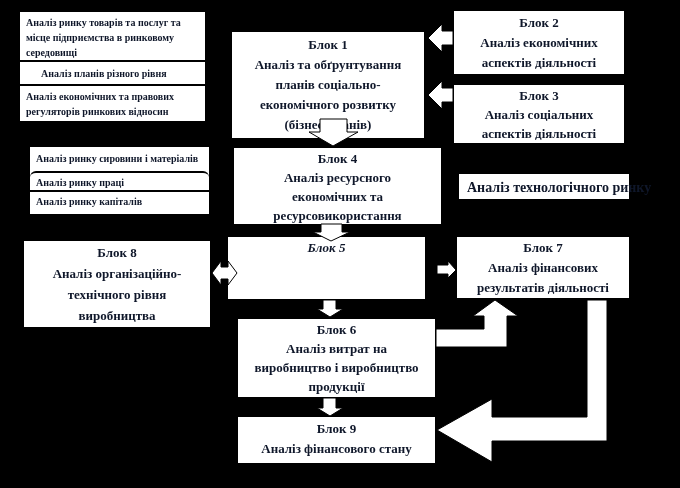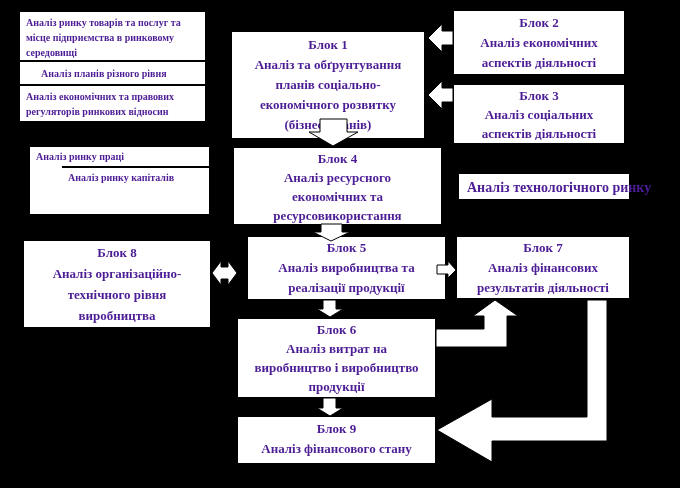--- a/index.html
+++ b/index.html
@@ -1,19 +1,19 @@
 <!DOCTYPE html>
 <html><head>
 <meta charset="utf-8">
 <style>
   html,body{margin:0;padding:0;background:#000;}
   #diagram{
     position:relative;width:680px;height:488px;background:#000000;
     font-family:"Liberation Serif","DejaVu Serif",serif;
-    color:#4c1d95;font-weight:bold;overflow:hidden;
+    color:#0f172a;font-weight:bold;overflow:hidden;
   }
   .box{position:absolute;background:#ffffff;border:1px solid #000;box-sizing:border-box;}
   .block{text-align:center;font-size:13px;}
   .bt,.bb{white-space:pre-line;}
   .group{padding:0;}
   .cell{white-space:pre-line;font-size:10px;line-height:15px;padding:3px 4px 0 6px;box-sizing:border-box;overflow:hidden;}
   .cell + .cell{border-top:2px solid #000;}
   .tech{font-size:14px;padding:6px 2px 0 8px;white-space:nowrap;box-sizing:border-box;}
   svg.arrows{position:absolute;left:0;top:0;pointer-events:none;}
   svg.arrows polygon{fill:#ffffff;stroke:#000000;stroke-width:1;}
@@ -53,37 +53,36 @@
   </div>
 
   <div class="box block" style="left:233px;top:147px;width:209px;height:78px;padding-top:1px;line-height:19px;">
     <div class="bt">Блок 4</div>
     <div class="bb">Аналіз ресурсного
 економічних та
 ресурсовикористання</div>
   </div>
 
   <div class="box group" style="left:29px;top:146px;width:181px;height:69px;">
-    <div class="cell" style="height:19px;padding-top:2px;white-space:nowrap;">Аналіз ринку праці</div>
-    <div class="cell" style="height:20px;padding-top:2px;white-space:nowrap;margin-left:32px;">Аналіз ринку капіталів</div>
+    <div class="cell" style="height:24px;padding-top:4px;white-space:nowrap;">Аналіз ринку сировини і матеріалів</div>
+    <div class="cell" style="height:19px;padding-top:2px;white-space:nowrap;border-radius:6px;">Аналіз ринку праці</div>
+    <div class="cell" style="height:20px;padding-top:2px;white-space:nowrap;">Аналіз ринку капіталів</div>
   </div>
 
   <div class="box tech" style="left:458px;top:173px;width:172px;height:27px;">Аналіз технологічного ринку</div>
 
   <div class="box block" style="left:23px;top:240px;width:188px;height:88px;padding-top:1px;line-height:21px;">
     <div class="bt">Блок 8</div>
     <div class="bb">Аналіз організаційно-
 технічного рівня
 виробництва</div>
   </div>
 
-  <div class="box block" style="left:247px;top:236px;width:199px;height:64px;padding-top:1px;line-height:20px;">
+  <div class="box block" style="left:227px;top:236px;width:199px;height:64px;padding-top:1px;line-height:20px;font-style:italic;">
     <div class="bt">Блок 5</div>
-    <div class="bb">Аналіз виробництва та
-реалізації продукції</div>
   </div>
 
   <div class="box block" style="left:456px;top:236px;width:174px;height:63px;padding-top:1px;line-height:20px;">
     <div class="bt">Блок 7</div>
     <div class="bb">Аналіз фінансових
 результатів діяльності</div>
   </div>
 
   <div class="box block" style="left:237px;top:318px;width:199px;height:80px;padding-top:1px;line-height:19px;">
     <div class="bt">Блок 6</div>

